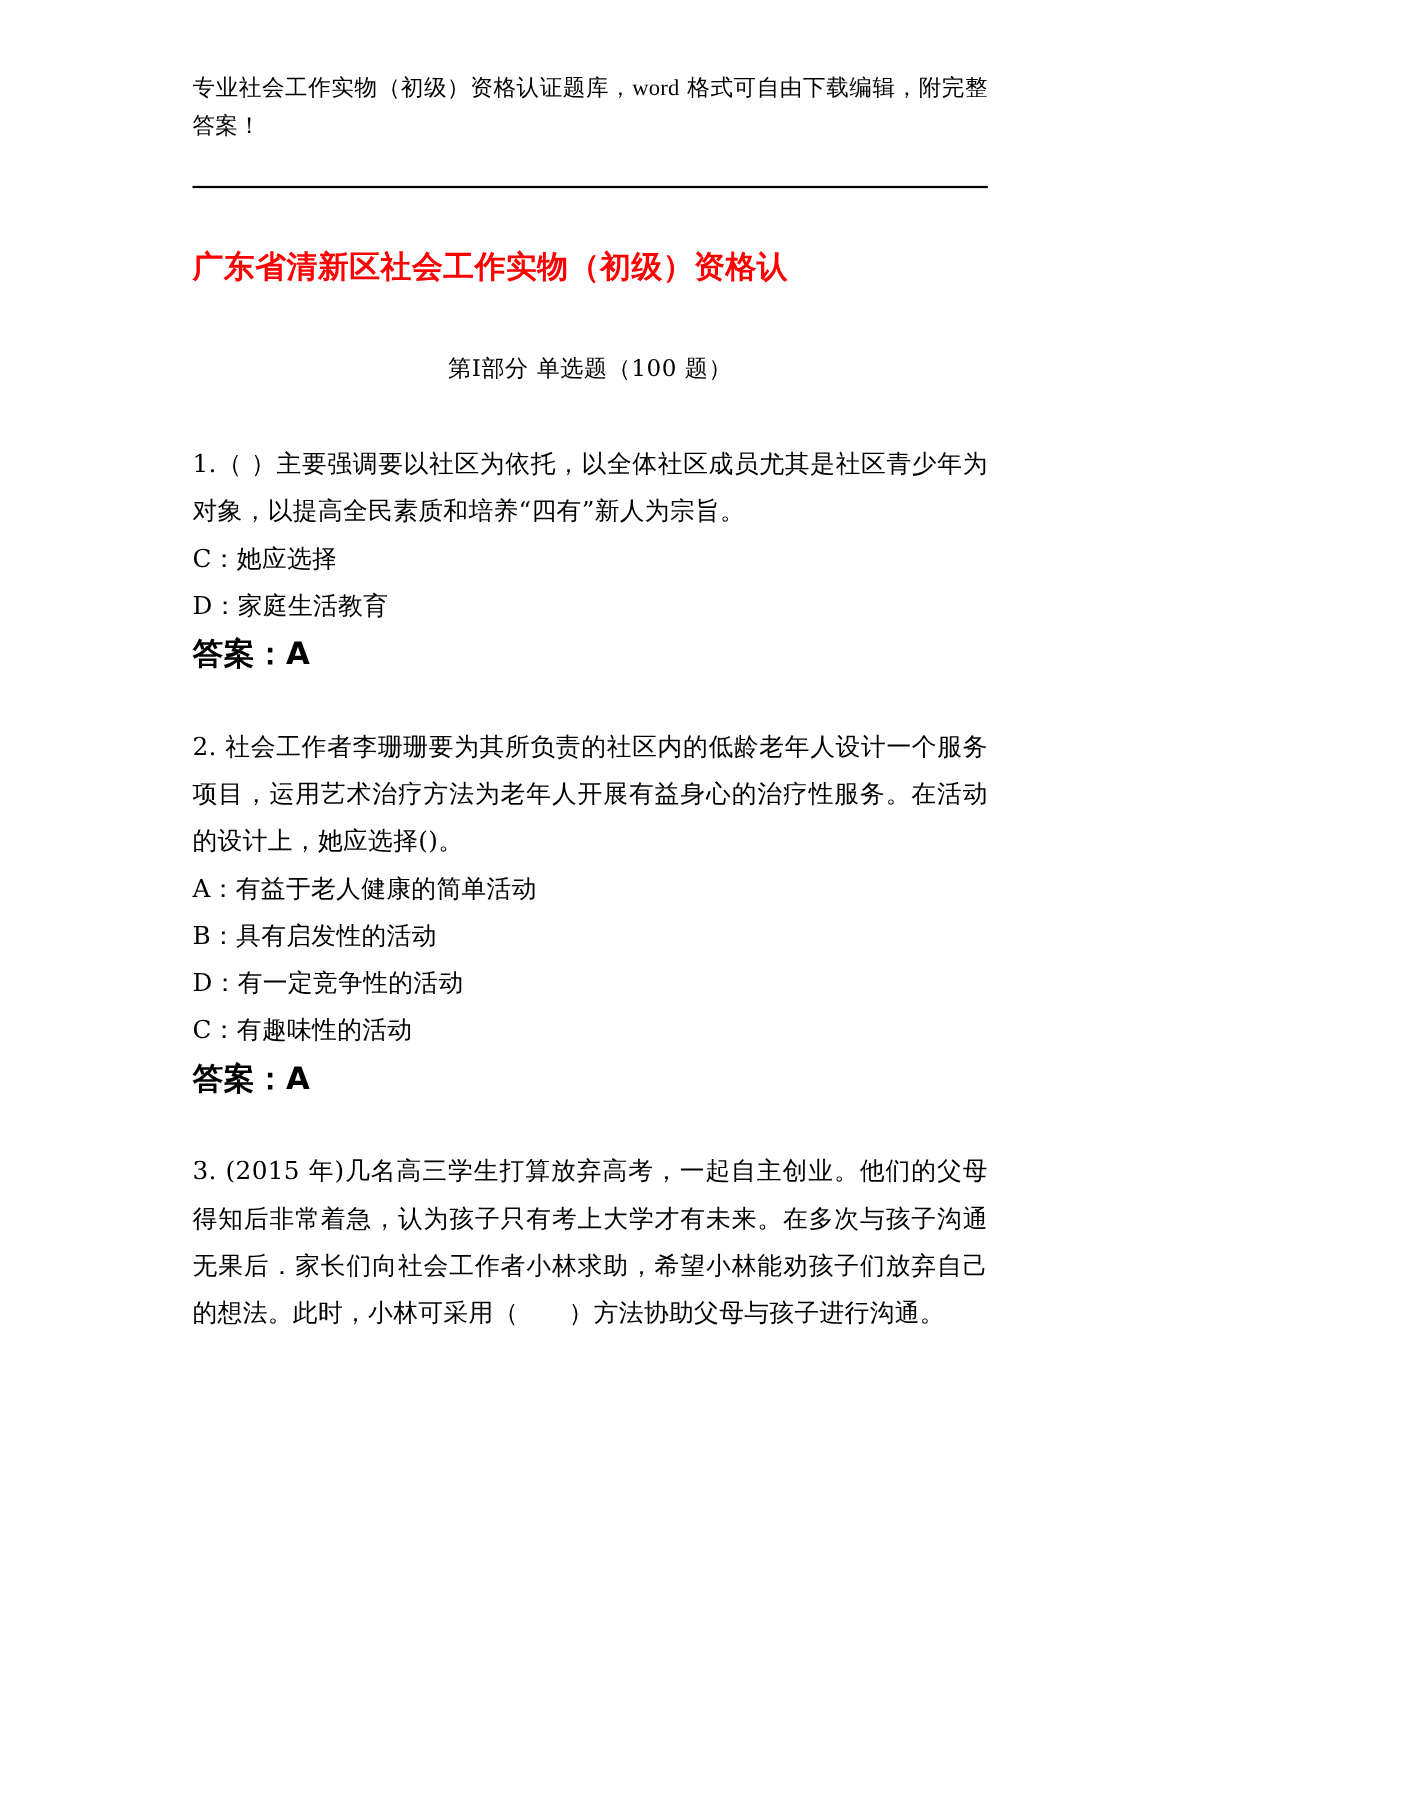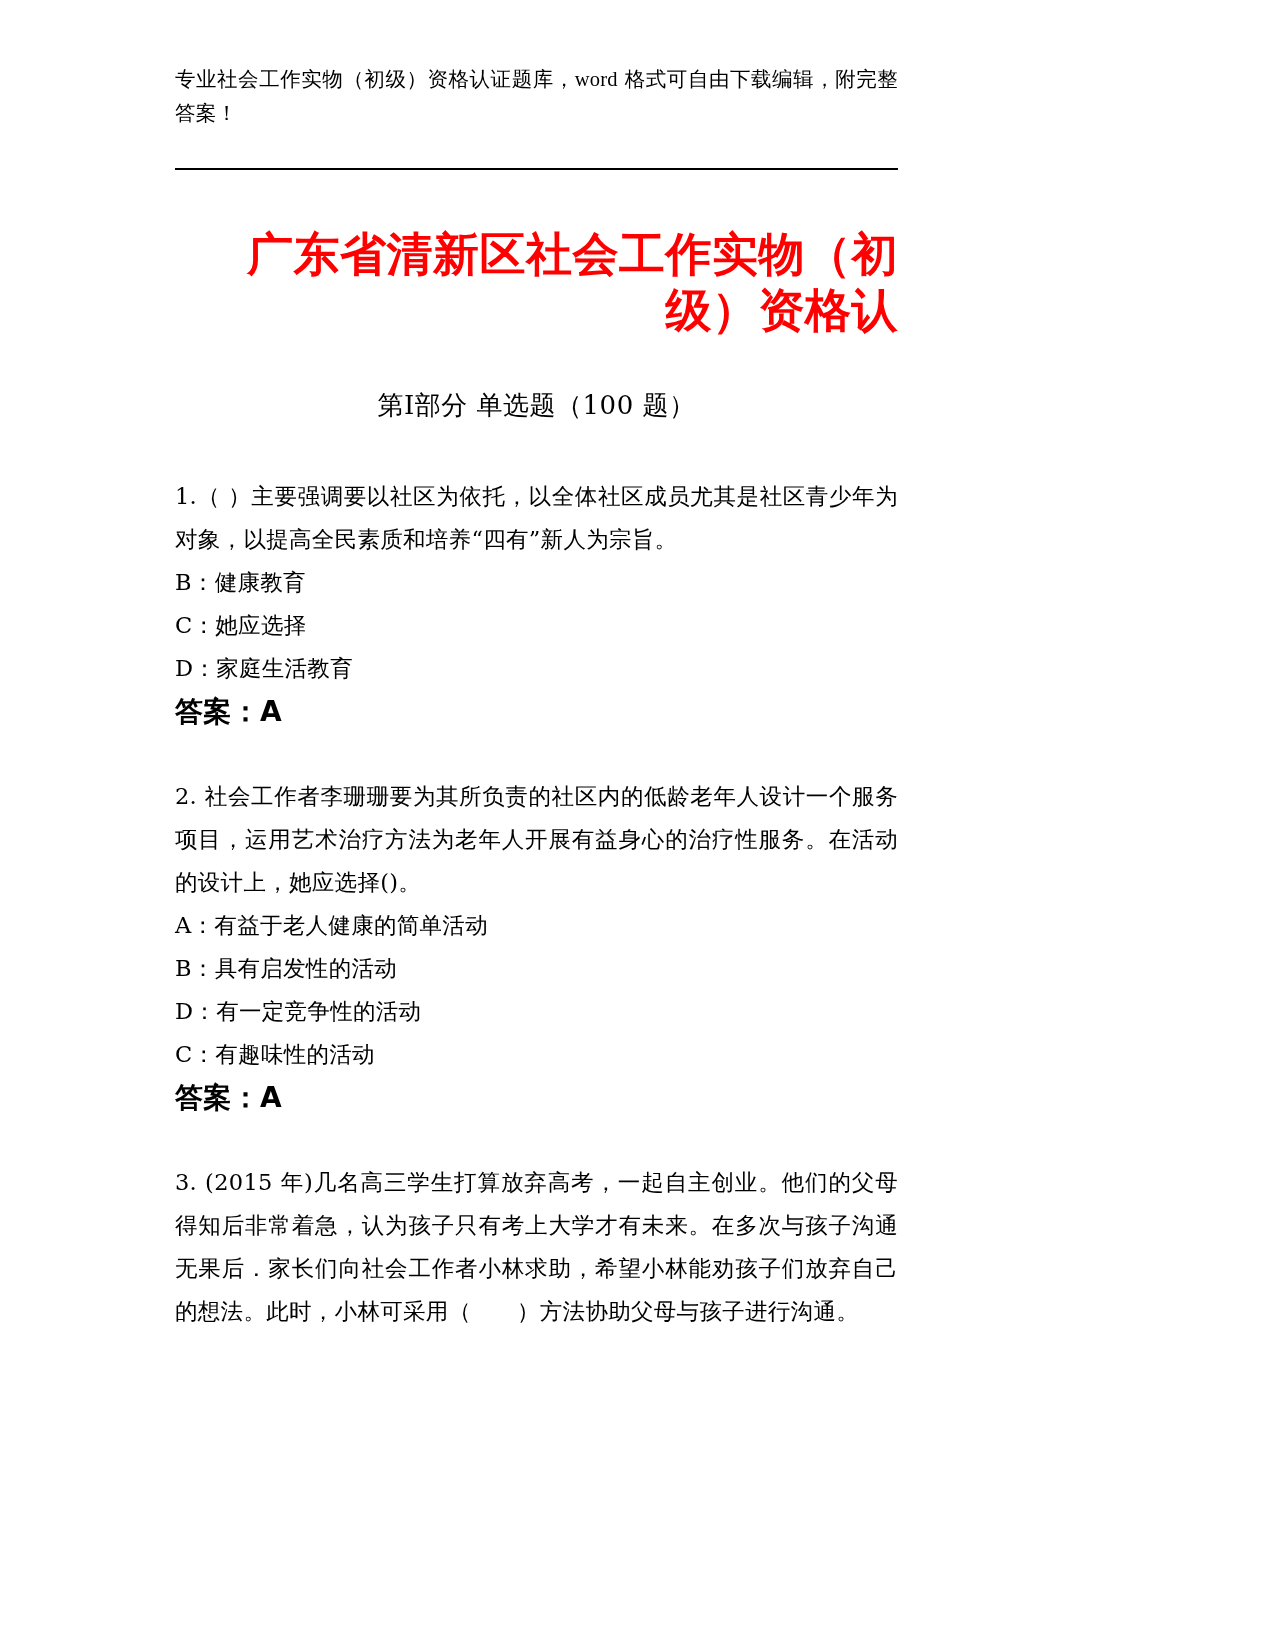--- a/index.html
+++ b/index.html
@@ -30,33 +30,33 @@
   .header-note .word {
     font-family: "Liberation Serif", serif;
   }
   .hr-thick {
     margin-top: 38px;
     border: 0;
     border-top: 2.2px solid #000;
     width: 100%;
   }
   .doc-title {
-    margin-top: 56px;
-    text-align: right;
+    margin-top: 44px;
+    text-align: left;
     color: #ff0000;
     font-family: "DejaVu Sans", "Liberation Sans", sans-serif;
     font-weight: bold;
-    font-size: 46px;
+    font-size: 28px;
     line-height: 56px;
     letter-spacing: 0.5px;
   }
   .section-title {
     margin-top: 50px;
     text-align: center;
-    font-size: 26px;
+    font-size: 21px;
     letter-spacing: 0.5px;
   }
   .q-block {
     margin-top: 42px;
   }
   .q-block.first {
     margin-top: 52px;
   }
   .q-stem {
     font-size: 22.5px;
@@ -90,21 +90,20 @@
   <hr class="hr-thick">
 
   <div class="doc-title">
     <div>广东省清新区社会工作实物（初级）资格认</div>
   </div>
 
   <div class="section-title">第Ⅰ部分  单选题（100 题）</div>
 
   <div class="q-block first">
     <div class="q-stem">1.（  ）主要强调要以社区为依托，以全体社区成员尤其是社区青少年为对象，以提高全民素质和培养“四有”新人为宗旨。</div>
-    <div class="q-opt">B：健康教育</div>
     <div class="q-opt">C：她应选择</div>
     <div class="q-opt">D：家庭生活教育</div>
     <div class="q-ans"><span>答案：</span><span class="ans-val">A</span></div>
   </div>
 
   <div class="q-block">
     <div class="q-stem">2. 社会工作者李珊珊要为其所负责的社区内的低龄老年人设计一个服务项目，运用艺术治疗方法为老年人开展有益身心的治疗性服务。在活动的设计上，她应选择()。</div>
     <div class="q-opt">A：有益于老人健康的简单活动</div>
     <div class="q-opt">B：具有启发性的活动</div>
     <div class="q-opt">D：有一定竞争性的活动</div>

